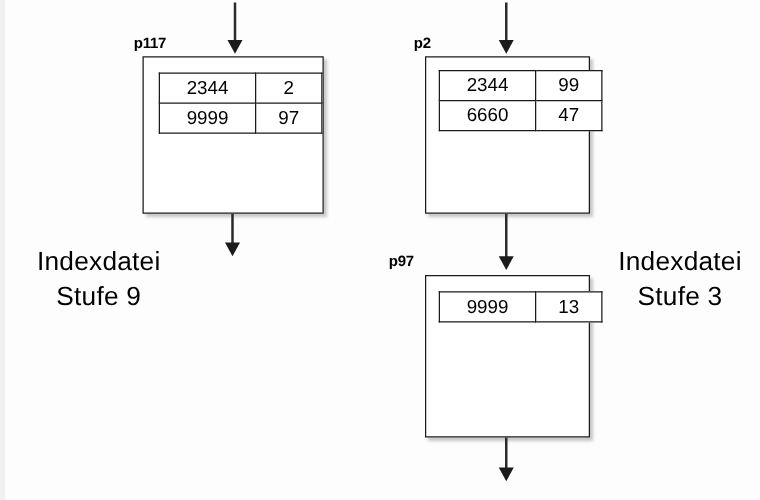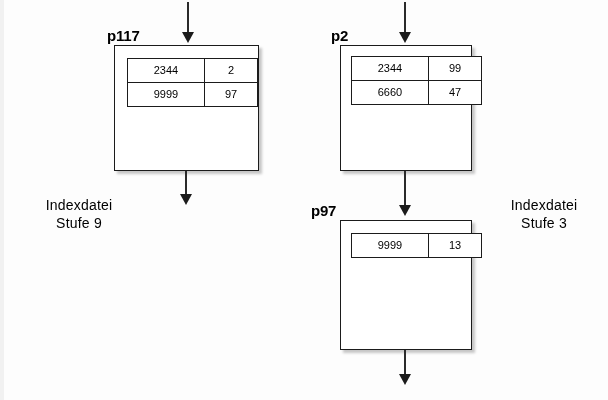--- a/index.html
+++ b/index.html
@@ -29,38 +29,38 @@
   
   .block {
     position: absolute;
     background: #ffffff;
     border: 1.6px solid #1b1b1b;
     box-shadow: 2.5px 2.5px 2.5px rgba(0,0,0,0.22);
     box-sizing: border-box;
   }
   .block-label {
     position: absolute;
-    font-size: 15px;
+    font-size: 12px;
     font-weight: 700;
     letter-spacing: -0.2px;
     color: #000000;
     white-space: nowrap;
     line-height: 1;
   }
 
   
   .index-table {
     position: absolute;
     border-collapse: collapse;
     background: #ffffff;
   }
   .index-table td {
     border: 1.3px solid #1b1b1b;
     text-align: center;
-    font-size: 11px;
+    font-size: 15px;
     font-weight: 400;
     color: #000000;
     height: 23px;
     padding: 0 4px;
     line-height: 23px;
     white-space: nowrap;
   }
   .index-table td.key-cell  { width: 68px; }
   .index-table td.val-cell  { width: 44px; }
 
@@ -80,21 +80,21 @@
     height: 0;
     border-left: 6.5px solid transparent;
     border-right: 6.5px solid transparent;
     border-top: 11px solid #1b1b1b;
   }
 
   
   .caption {
     position: absolute;
     text-align: center;
-    font-size: 14px;
+    font-size: 21px;
     font-weight: 400;
     letter-spacing: 0.2px;
     line-height: 1.32;
     color: #000000;
     white-space: nowrap;
   }
 </style>
 </head>
 <body>
 

